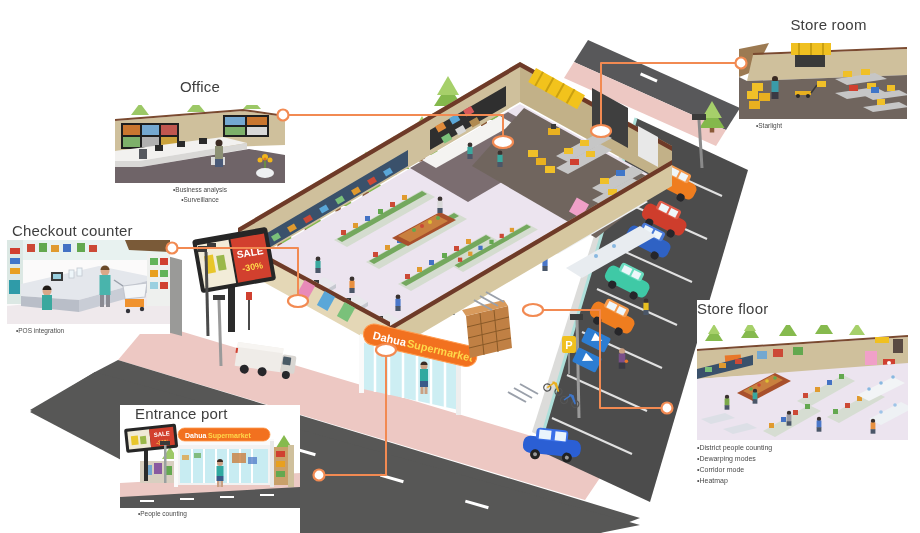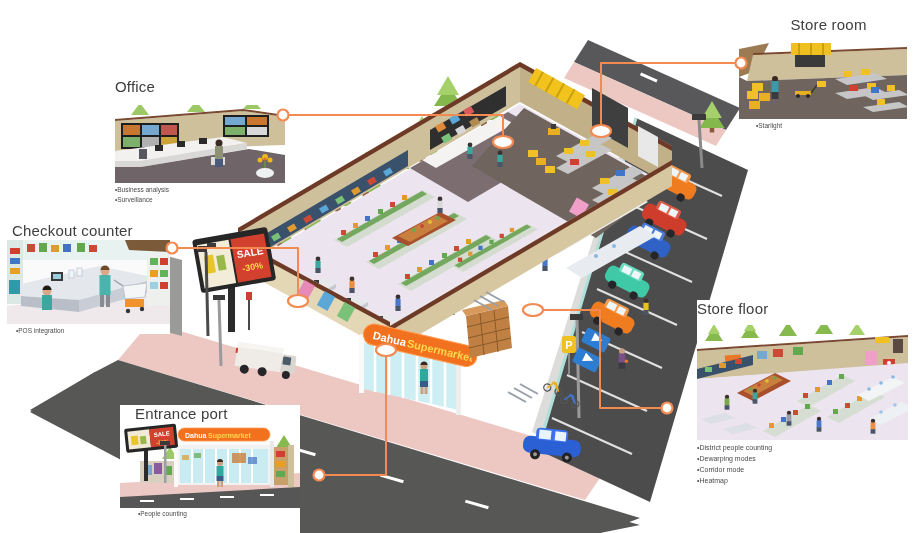--- a/index.html
+++ b/index.html
@@ -422,21 +422,21 @@
       <rect x="-17" y="-17" width="32" height="12" rx="4" fill="#3a70e8"></rect>
       <rect x="-14" y="-15" width="12" height="9" fill="#eaf4fc"></rect>
         <rect x="2" y="-15" width="11" height="9" fill="#eaf4fc"></rect>
       <circle cx="-16" cy="10" r="5" fill="#222"></circle>
         <circle cx="16" cy="10" r="5" fill="#222"></circle>
       <circle cx="-16" cy="10" r="2" fill="#999"></circle>
         <circle cx="16" cy="10" r="2" fill="#999"></circle>
     </g>
   </svg>
 
-  <div class="callout" style="left:115px;top:78px;width:170px;height:120px;">
+  <div class="callout" style="left:115px;top:78px;width:170px;height:120px;text-align:center;">
     <h2>Office</h2>
     <svg class="img" width="170" height="78" viewBox="0 0 170 78" style="margin-top:9px;">
       <rect width="170" height="78" fill="#ffffff"></rect>
       <polygon points="16,10 34,10 25,-2" fill="#9cc866"></polygon>
       <polygon points="72,7 90,7 81,-4" fill="#9cc866"></polygon>
       <polygon points="128,4 146,4 137,-6" fill="#9cc866"></polygon>
       <polygon points="0,16 128,6 170,12 170,40 0,46" fill="#cfc09c"></polygon>
       <polyline points="0,15 128,5 170,11" fill="none" stroke="#7a4a30" stroke-width="2"></polyline>
       <rect x="6" y="18" width="58" height="26" fill="#1f1f1f"></rect>
       <rect x="8" y="20" width="17" height="10" fill="#c9762f"></rect>

